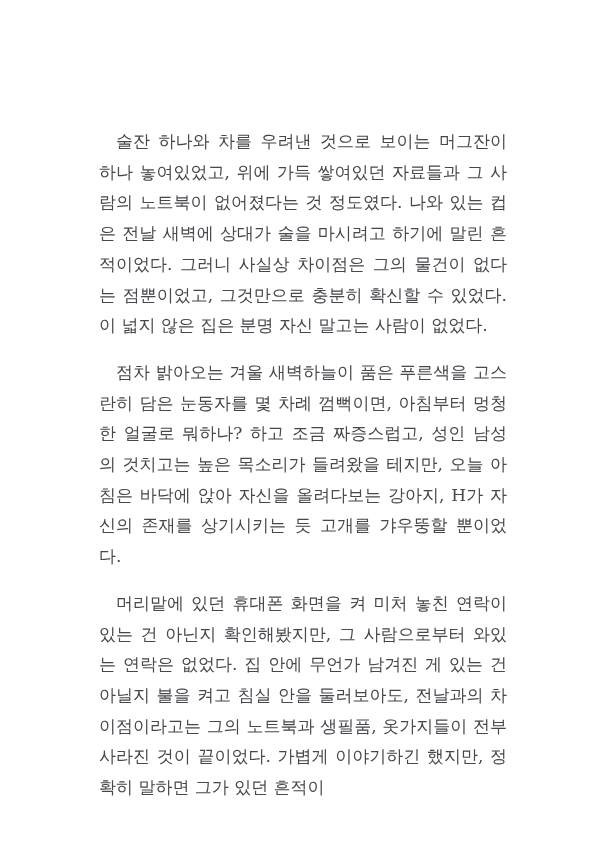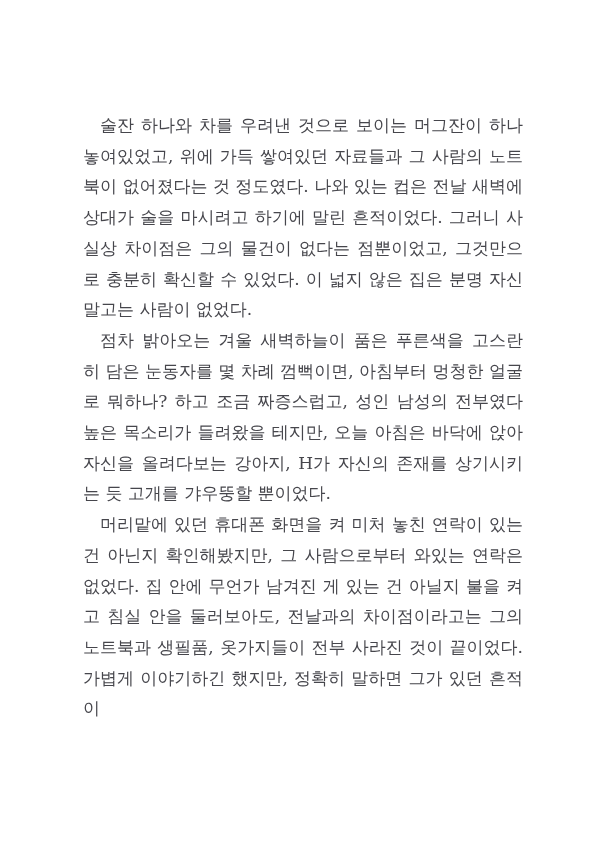--- a/index.html
+++ b/index.html
@@ -13,34 +13,34 @@
     overflow: hidden;
   }
   .page {
     box-sizing: border-box;
     width: 605px;
     height: 860px;
     padding: 110px 82px 0 83px;
     background: #ffffff;
   }
   .text-block p {
-    margin: 0;
+    margin: 16px;
     font-family: "DejaVu Serif", "Liberation Serif", serif;
     font-size: 17px;
     line-height: 30.7px;
     font-weight: 400;
     color: #46464c;
     text-align: justify;
     text-indent: 17px;
     word-break: break-all;
     -webkit-font-smoothing: antialiased;
   }
 </style>
 </head>
 <body>
 
 <div class="page">
   <div class="text-block">
     <p>술잔 하나와 차를 우려낸 것으로 보이는 머그잔이 하나 놓여있었고, 위에 가득 쌓여있던 자료들과 그 사람의 노트북이 없어졌다는 것 정도였다. 나와 있는 컵은 전날 새벽에 상대가 술을 마시려고 하기에 말린 흔적이었다. 그러니 사실상 차이점은 그의 물건이 없다는 점뿐이었고, 그것만으로 충분히 확신할 수 있었다. 이 넓지 않은 집은 분명 자신 말고는 사람이 없었다.</p>
-    <p>점차 밝아오는 겨울 새벽하늘이 품은 푸른색을 고스란히 담은 눈동자를 몇 차례 껌뻑이면, 아침부터 멍청한 얼굴로 뭐하나? 하고 조금 짜증스럽고, 성인 남성의 전부였다 높은 목소리가 들려왔을 테지만, 오늘 아침은 바닥에 앉아 자신을 올려다보는 강아지, H가 자신의 존재를 상기시키는 듯 고개를 갸우뚱할 뿐이었다.</p>
+    <p>점차 밝아오는 겨울 새벽하늘이 품은 푸른색을 고스란히 담은 눈동자를 몇 차례 껌뻑이면, 아침부터 멍청한 얼굴로 뭐하나? 하고 조금 짜증스럽고, 성인 남성의 것치고는 높은 목소리가 들려왔을 테지만, 오늘 아침은 바닥에 앉아 자신을 올려다보는 강아지, H가 자신의 존재를 상기시키는 듯 고개를 갸우뚱할 뿐이었다.</p>
     <p>머리맡에 있던 휴대폰 화면을 켜 미처 놓친 연락이 있는 건 아닌지 확인해봤지만, 그 사람으로부터 와있는 연락은 없었다. 집 안에 무언가 남겨진 게 있는 건 아닐지 불을 켜고 침실 안을 둘러보아도, 전날과의 차이점이라고는 그의 노트북과 생필품, 옷가지들이 전부 사라진 것이 끝이었다. 가볍게 이야기하긴 했지만, 정확히 말하면 그가 있던 흔적이</p>
   </div>
 </div>
 
 </body></html>

